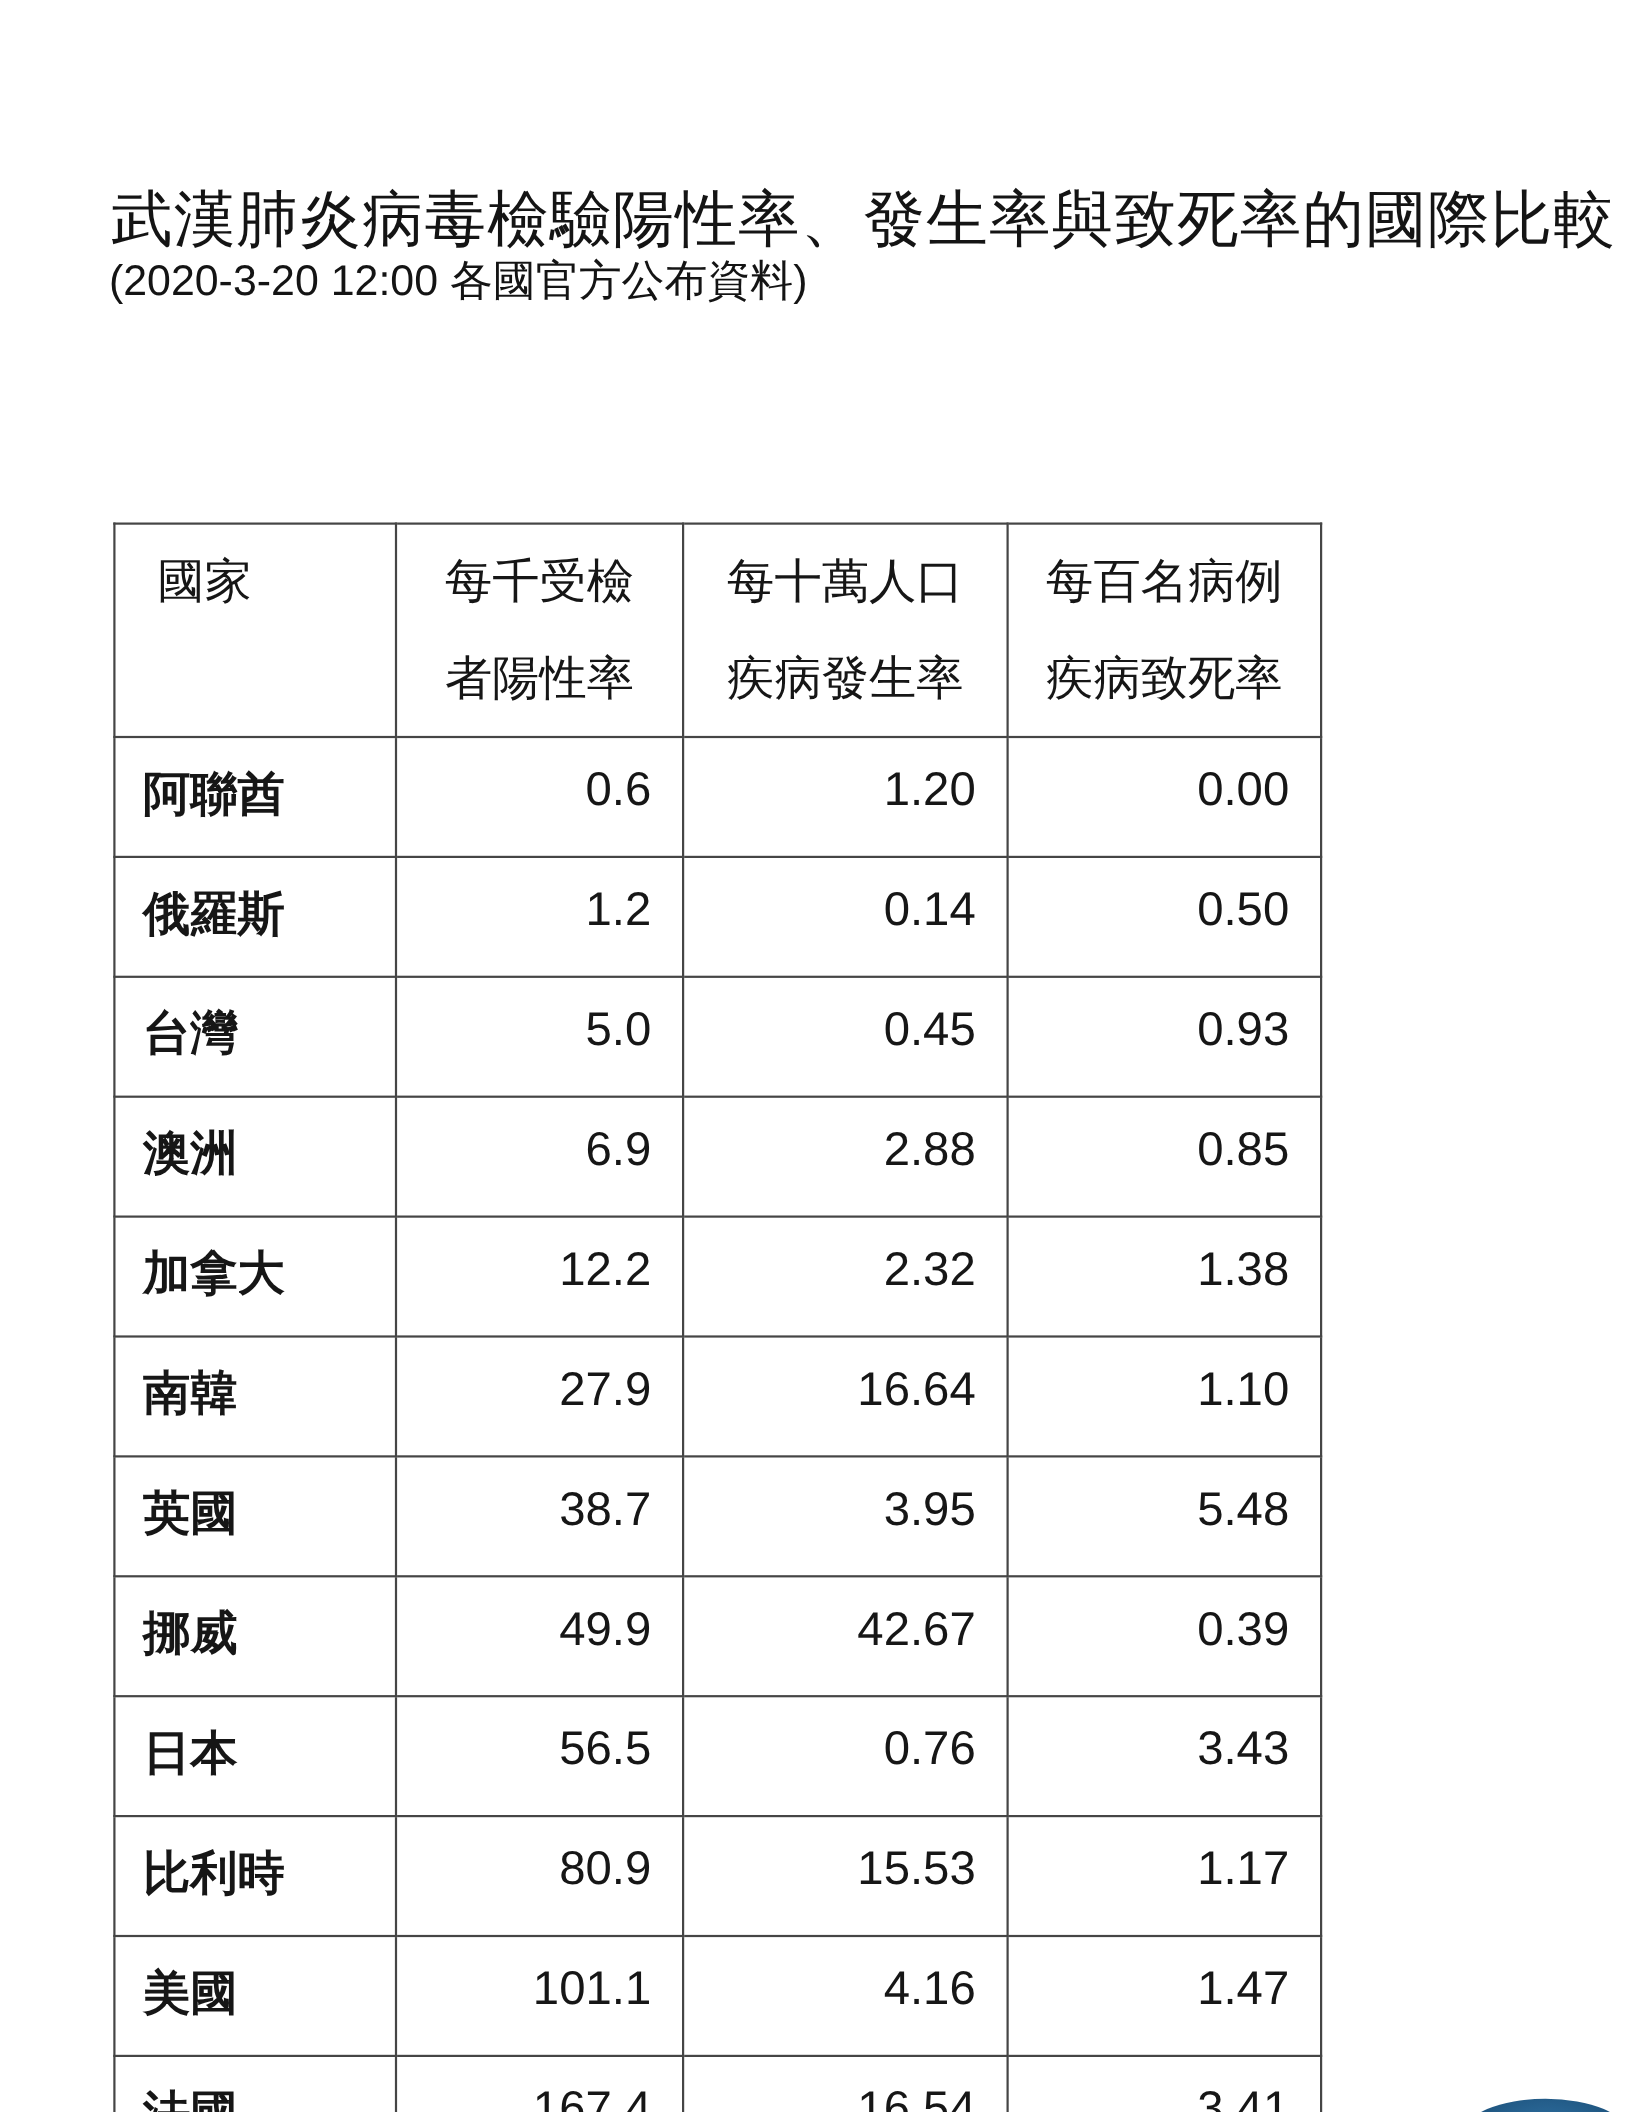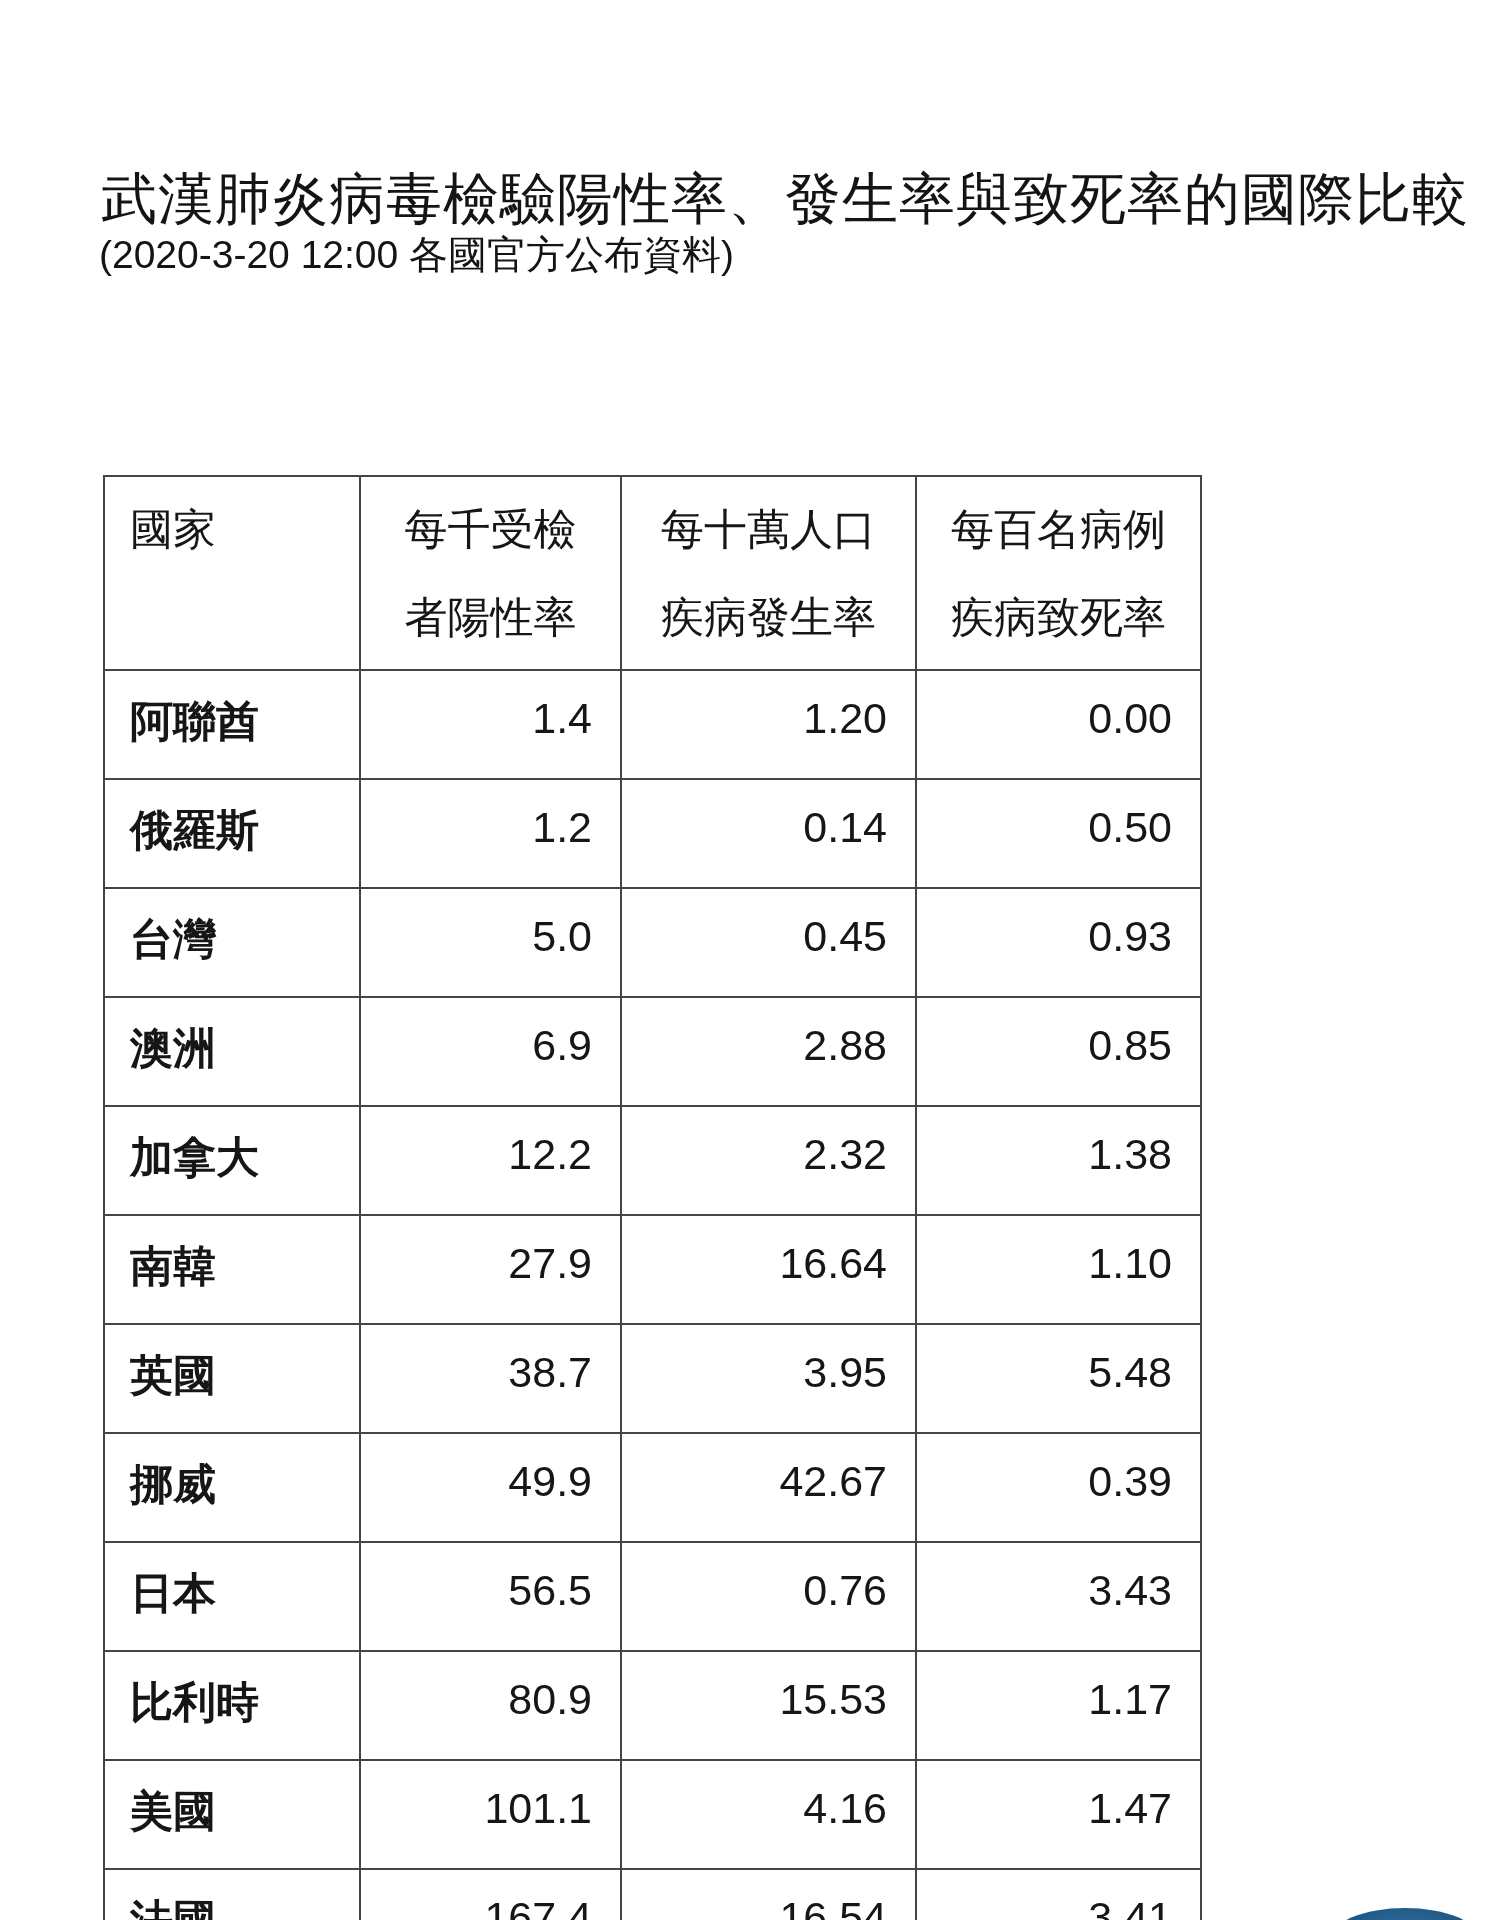--- a/index.html
+++ b/index.html
@@ -51,21 +51,21 @@
   .data-table thead th {
     height: 184px;
     vertical-align: top;
     font-size: 43px;
     line-height: 88px;
     padding: 8px 0 0 0;
     text-align: center;
   }
   .data-table thead th.h-country {
     text-align: left;
-    padding-left: 25px;
+    padding-left: 38px;
   }
   .hdr-line { display: block; }
   .data-table tbody td {
     height: 92px;
     font-size: 43px;
     vertical-align: middle;
   }
   .data-table tbody td.c-country {
     text-align: left;
     padding-left: 25px;
@@ -116,21 +116,21 @@
       </th>
       <th>
         <span class="hdr-line">每百名病例</span>
         <span class="hdr-line">疾病致死率</span>
       </th>
     </tr>
   </thead>
   <tbody>
       <tr>
         <td class="c-country">阿聯酋</td>
-        <td class="c-num">1.4</td>
+        <td class="c-num">0.6</td>
         <td class="c-num">1.20</td>
         <td class="c-num">0.00</td>
       </tr>
       <tr>
         <td class="c-country">俄羅斯</td>
         <td class="c-num">1.2</td>
         <td class="c-num">0.14</td>
         <td class="c-num">0.50</td>
       </tr>
       <tr>

